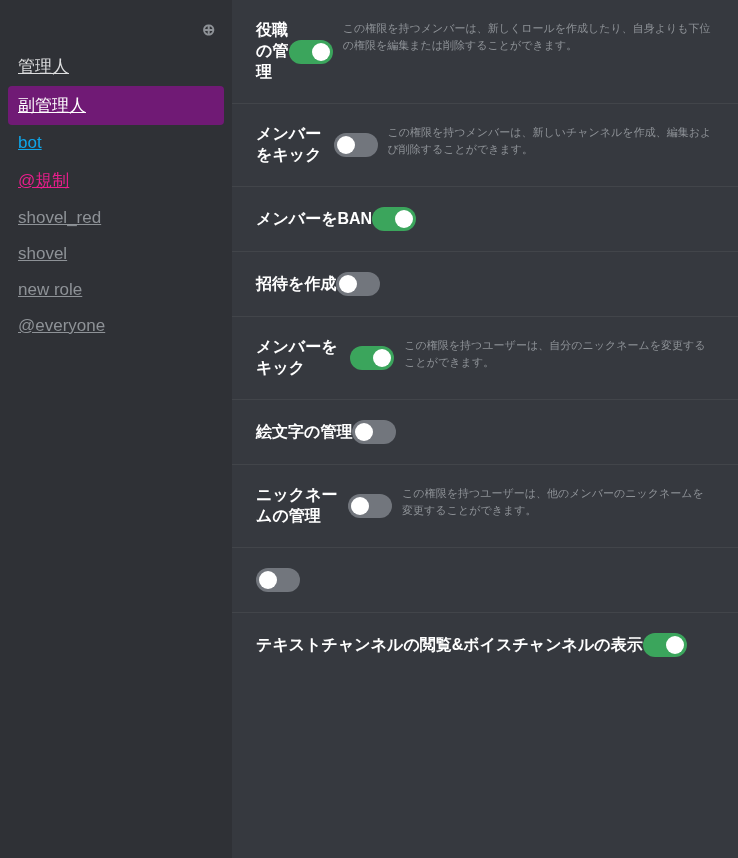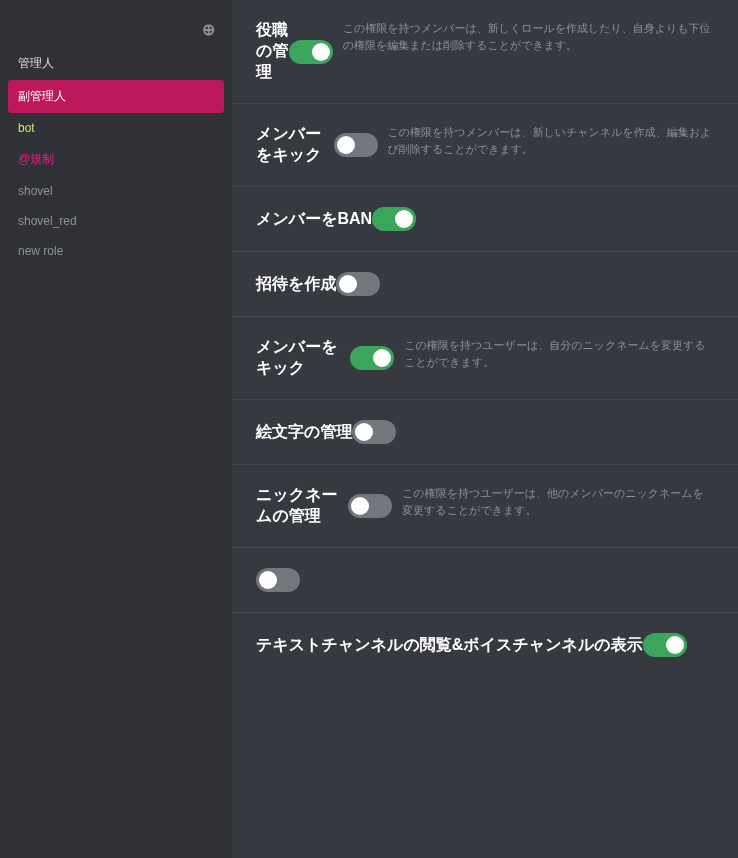--- a/index.html
+++ b/index.html
@@ -40,36 +40,37 @@
     .add-icon {
       cursor: pointer;
       font-size: 16px;
       color: #8e9297;
     }
 
     .sidebar-item {
       padding: 8px 10px;
       border-radius: 4px;
       cursor: pointer;
-      font-size: 12px;
+      font-size: 17px;
       font-weight: 500;
       color: #8e9297;
+      text-decoration: underline;
     }
 
     .sidebar-item.active {
-      background: #be185d;
+      background: #701a75;
       color: #ffffff;
     }
 
     .sidebar-item.role-管理人 {
       color: #dcddde;
     }
 
     .sidebar-item.role-bot {
-      color: #bef264;
+      color: #0ea5e9;
     }
 
     .sidebar-item.role-mention {
       color: #e91e8c;
     }
 
     .sidebar-item.role-shovel_red {
       color: #8e9297;
     }
 
@@ -194,23 +195,24 @@
 <div class="sidebar">
   <div class="sidebar-section-header">
     <span></span>
     <span class="add-icon">⊕</span>
   </div>
   <div id="sidebar-roles">
       <div class="sidebar-item role-管理人">管理人</div>
       <div class="sidebar-item  active">副管理人</div>
       <div class="sidebar-item role-bot">bot</div>
       <div class="sidebar-item role-mention">@規制</div>
+      <div class="sidebar-item role-shovel_red">shovel_red</div>
       <div class="sidebar-item role-shovel">shovel</div>
-      <div class="sidebar-item role-shovel_red">shovel_red</div>
       <div class="sidebar-item role-new">new role</div>
+      <div class="sidebar-item role-everyone">@everyone</div>
     </div>
   <div class="sidebar-info"></div>
   <div class="sidebar-link"></div>
 </div>
 
 <div class="main-content">
   <div id="permissions-list">
       <div class="permission-item">
         <div class="permission-header">
           <span class="permission-name">役職の管理</span>

